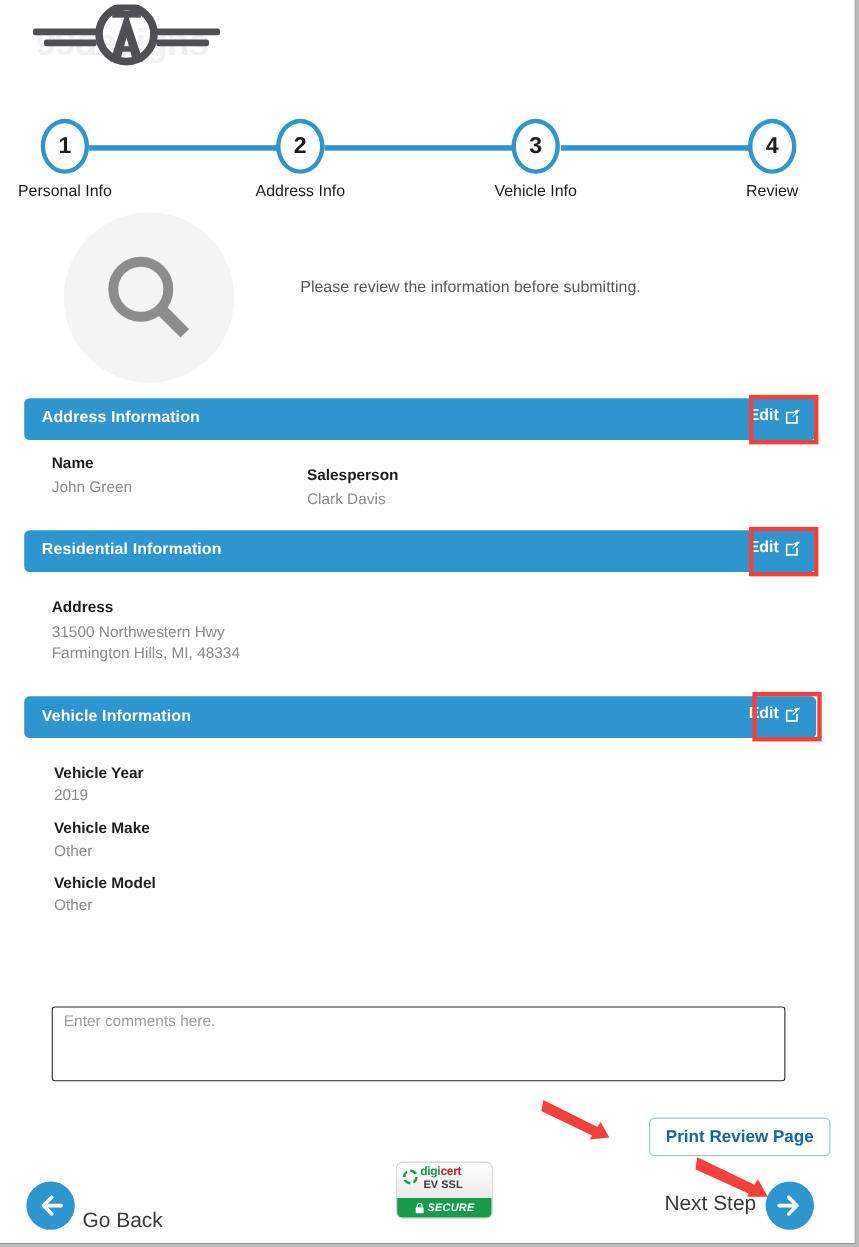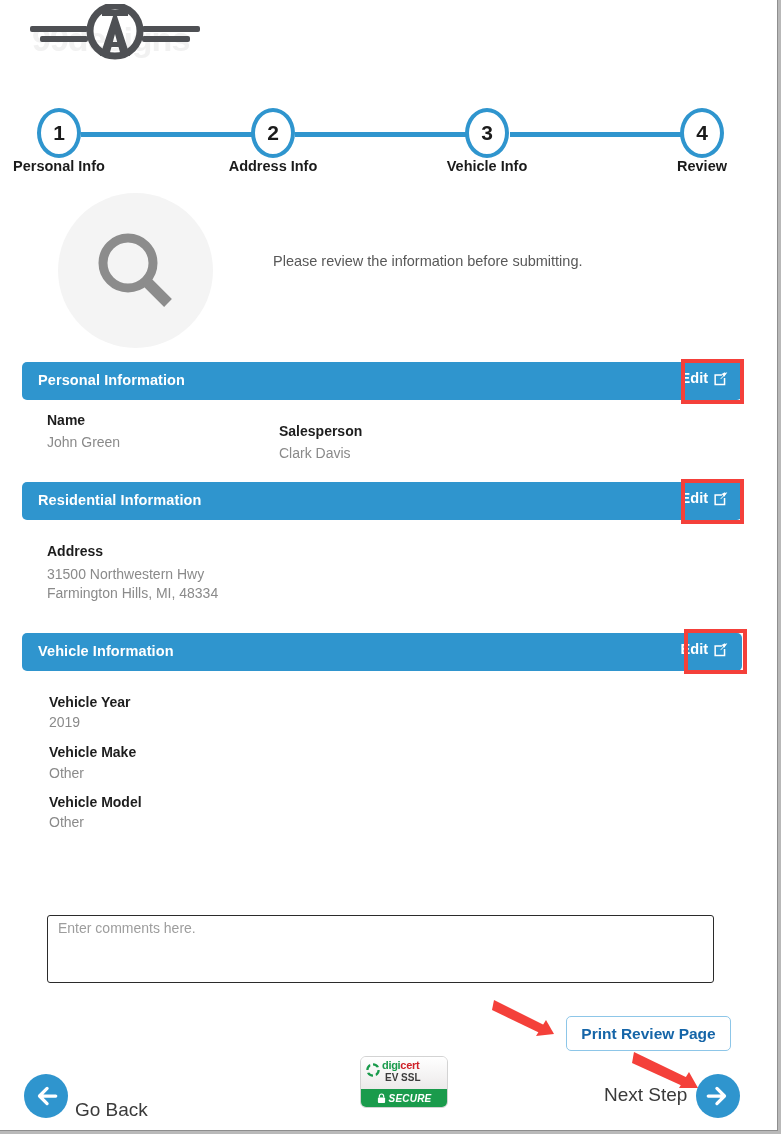--- a/index.html
+++ b/index.html
@@ -90,22 +90,23 @@
     display:flex;
     align-items:center;
     justify-content:center;
     font-size:21px;
     font-weight:bold;
     color:#1b1b1b;
     position:relative;
     z-index:2;
   }
   .step-label{
+    margin-top:8px;
     font-size:14.5px;
-    font-weight:bold;
+    font-weight:normal;
     color:#1b1b1b;
     white-space:nowrap;
   }
 
   
   .hero-circle{
     position:absolute;
     left:58px;
     top:193px;
     width:155px;
@@ -200,21 +201,21 @@
     color:#444;
     padding:4px 10px;
     resize:none;
     outline:none;
   }
   .comments-box::placeholder{color:#9d9d9d;}
 
   
   .print-btn{
     position:absolute;
-    left:566px;
+    left:590px;
     top:1016px;
     width:165px;
     height:35px;
     border:1px solid #8dc6e8;
     border-radius:5px;
     background:#ffffff;
     color:#1565a8;
     font-size:15.5px;
     font-weight:bold;
     font-family:"Liberation Sans", sans-serif;
@@ -340,21 +341,21 @@
 
   <div class="hero-circle">
     <svg width="100" height="100" viewBox="0 0 100 100">
       <circle cx="42" cy="42" r="25" fill="none" stroke="#8c8c8c" stroke-width="9"></circle>
       <line x1="60" y1="60" x2="82" y2="82" stroke="#8c8c8c" stroke-width="11" stroke-linecap="butt"></line>
     </svg>
   </div>
   <div class="hero-sub">Please review the information before submitting.</div>
 
   <div class="bar" style="top:362px;">
-    <div class="bar-title">Personal Information</div>
+    <div class="bar-title">Address Information</div>
     <div class="edit-btn">
       <span>Edit</span>
       <svg width="15" height="15" viewBox="0 0 16 16">
         <path d="M1.5 3.5 h8 v1.6 h-6.4 v8.4 h8.4 v-6.1 h1.6 v7.7 h-11.6 z" fill="#ffffff"></path>
         <path d="M14.6 1.3 l0.6 0.6 -6.3 6.3 -1.3 0.7 0.7 -1.3 z" fill="#ffffff"></path>
         <path d="M9.2 3.2 l3.5 -1.9 1.3 1.3 -1.9 3.5 z" fill="#ffffff"></path>
       </svg>
     </div>
   </div>
   <div class="hl-box" style="left:681px; top:359px; width:63px; height:45px;"></div>

